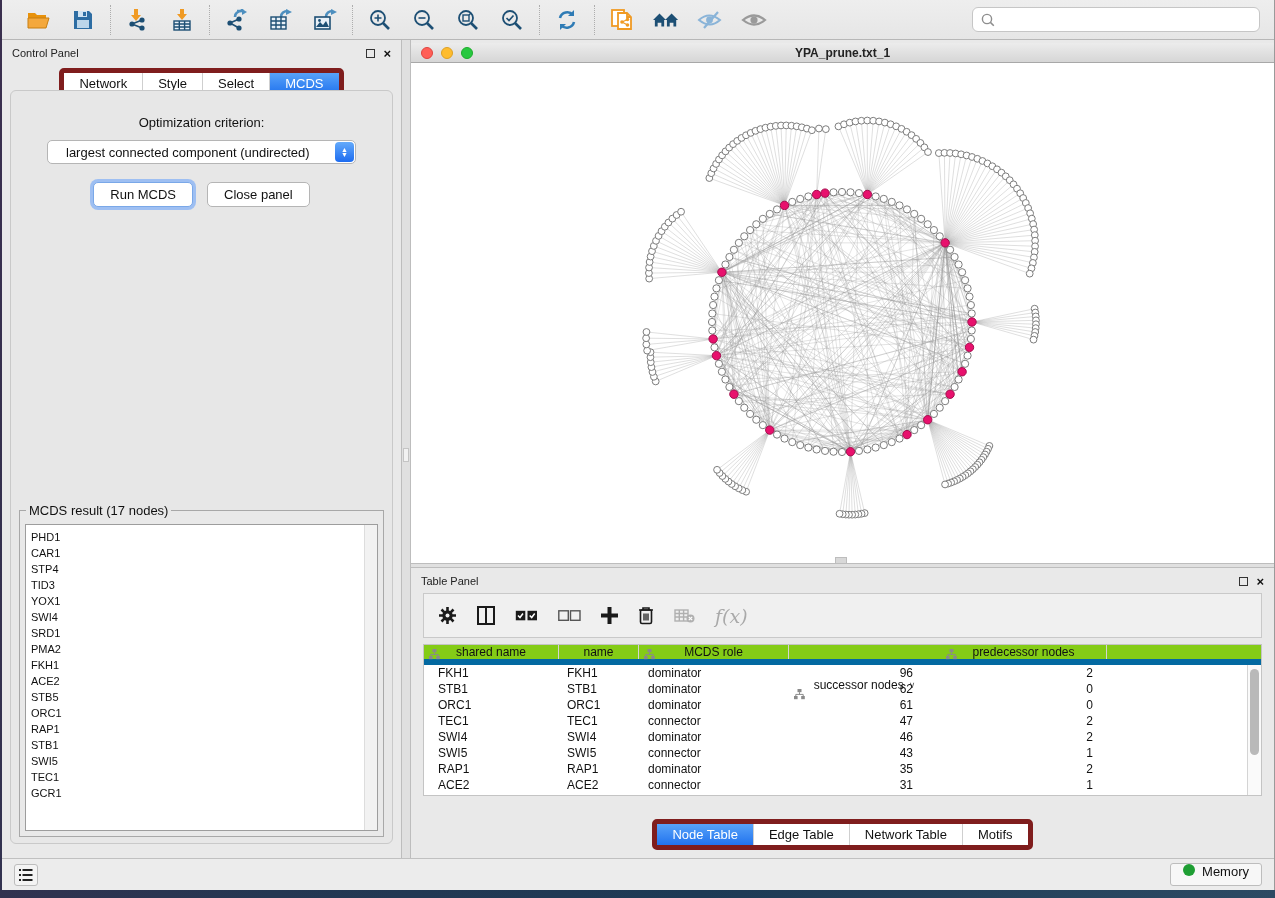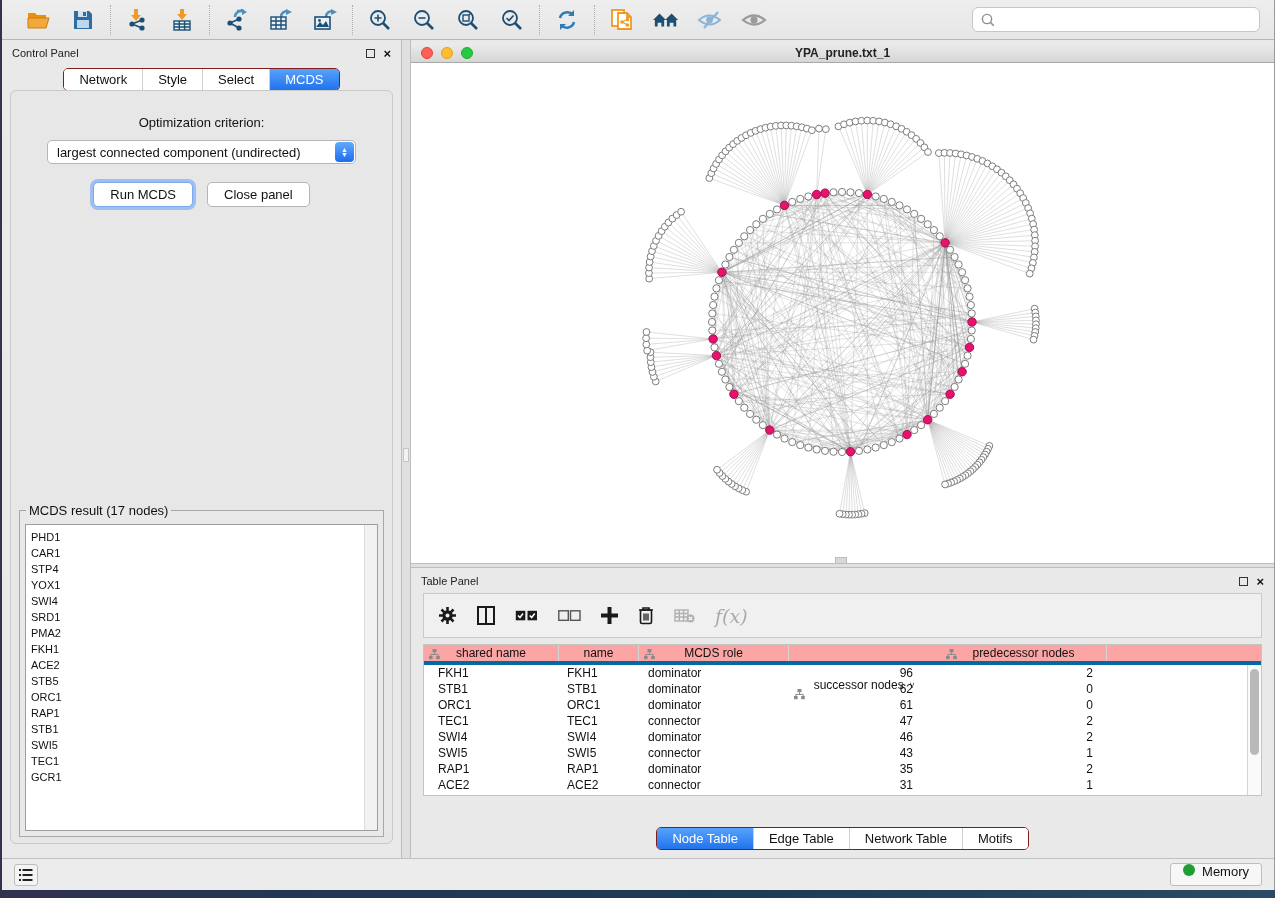--- a/index.html
+++ b/index.html
@@ -28,32 +28,32 @@
 
   
   .control-panel { position:absolute; left:0; top:0; bottom:0; width:399px; background:#e9e9e9; }
   .panel-head { height:26px; display:flex; align-items:center; padding:0 10px; }
   .panel-title { font-size:11px; color:#222; }
   .panel-ctls { margin-left:auto; display:flex; align-items:center; gap:8px; }
   .float-ico { width:9px; height:9px; border:1.4px solid #333; display:inline-block; }
   .close-ico { font-size:13px; font-weight:bold; color:#111; line-height:9px; cursor:pointer; }
 
   .tabbar { display:flex; justify-content:center; margin-top:2px; }
-  .seg { display:inline-flex; border:1px solid #7f1d1d; border-radius:5px; background:#fff; overflow:hidden; }
+  .seg { display:inline-flex; border:5px solid #7f1d1d; border-radius:5px; background:#fff; overflow:hidden; }
   .seg .segbtn { font-size:13px; color:#111; background:#fff; border:none; border-right:1px solid #cfcfcf;
     padding:3px 15px; cursor:pointer; font-family:inherit; }
   .seg .segbtn:last-child { border-right:none; }
   .seg .segbtn.active { background:linear-gradient(#58a2f9,#2173ee); color:#fff; }
 
   .tab-card { position:absolute; left:8px; right:8px; top:50px; bottom:14px;
     background:#e7e7e7; border:1px solid #c9c9c9; border-radius:6px; }
   .opt-label { text-align:center; font-size:13px; color:#111; margin-top:24px; }
   .combo { margin:10px 36px 0 36px; height:24px; background:#fff; border:1px solid #b5b5b5;
     border-radius:5px; display:flex; align-items:center; cursor:pointer; }
-  .combo-value { flex:1; font-size:13px; color:#111; padding-left:9px; white-space:nowrap; }
+  .combo-value { flex:1; font-size:13px; color:#111; padding-left:18px; white-space:nowrap; }
   .combo-step { width:19px; align-self:stretch; margin:1px; border-radius:4px;
     background:linear-gradient(#63aafb,#1d6cf0); color:#fff; display:flex; flex-direction:column;
     align-items:center; justify-content:center; line-height:5px; font-size:7px; }
   .btn-row { display:flex; justify-content:center; gap:14px; margin-top:18px; }
   .push-btn { font-size:13px; font-family:inherit; color:#111; background:#fff;
     border:1px solid #b5b5b5; border-radius:5px; padding:4px 16px; cursor:pointer; }
   .push-btn.focused { box-shadow:0 0 0 3px rgba(110,165,250,.6); border-color:#7aa8e8; }
 
   .result-fieldset { position:absolute; left:8px; right:8px; top:412px; bottom:6px;
     border:1px solid #a8a8a8; background:#e9e9e9; padding:0; }
@@ -93,21 +93,21 @@
 
   
   .table-panel { position:absolute; left:0; right:0; top:528px; bottom:0; background:#e9e9e9; }
   .tp-toolbar { position:absolute; left:12px; right:12px; top:25px; height:45px; background:#f0f0f0;
     border:1px solid #c9c9c9; display:flex; align-items:center; gap:20px; padding:0 14px; }
   .tp-ico { display:flex; align-items:center; cursor:pointer; }
   .fx-label { font-size:19px; font-style:italic; color:#a9a9a9; font-family:"DejaVu Serif", serif; }
 
   .table-wrap { position:absolute; left:12px; right:12px; top:76px; bottom:62px; background:#fff;
     border:1px solid #c4c4c4; overflow:hidden; }
-  .thead { display:flex; height:20px; background:#fca5a5; border-bottom:4px solid #0369a1; }
+  .thead { display:flex; height:20px; background:#84cc16; border-bottom:6px solid #0369a1; }
   .th { display:flex; align-items:center; justify-content:center; gap:5px; font-size:12px; color:#111;
     border-right:1px solid #d4d4d4; position:relative; }
   .th .treeico { position:absolute; left:5px; top:4px; }
   .th.c0 { width:135px; } .th.c1 { width:80px; } .th.c2 { width:150px; }
   .th.c3 { width:152px;margin-top:40px; } .th.c4 { width:166px; } .th.cfill { flex:1; border-right:none; }
   .sortchev { font-size:9px; color:#555; }
   .tbody { position:absolute; left:0; right:14px; top:20px; bottom:0; }
   .trow { display:flex; height:16px; align-items:center; }
   .td { font-size:12px; color:#111; white-space:nowrap; }
   .td.c0 { width:135px; padding-left:14px; } .td.c1 { width:80px; padding-left:8px; }
@@ -330,20 +330,21 @@
           <button class="push-btn focused">Run MCDS</button>
           <button class="push-btn">Close panel</button>
         </div>
         <fieldset class="result-fieldset">
           <legend>MCDS result (17 nodes)</legend>
           <div class="result-inner">
             <ul class="result-list">
                 <li>PHD1</li>
                 <li>CAR1</li>
                 <li>STP4</li>
+                <li>TID3</li>
                 <li>YOX1</li>
                 <li>SWI4</li>
                 <li>SRD1</li>
                 <li>PMA2</li>
                 <li>FKH1</li>
                 <li>ACE2</li>
                 <li>STB5</li>
                 <li>ORC1</li>
                 <li>RAP1</li>
                 <li>STB1</li>

